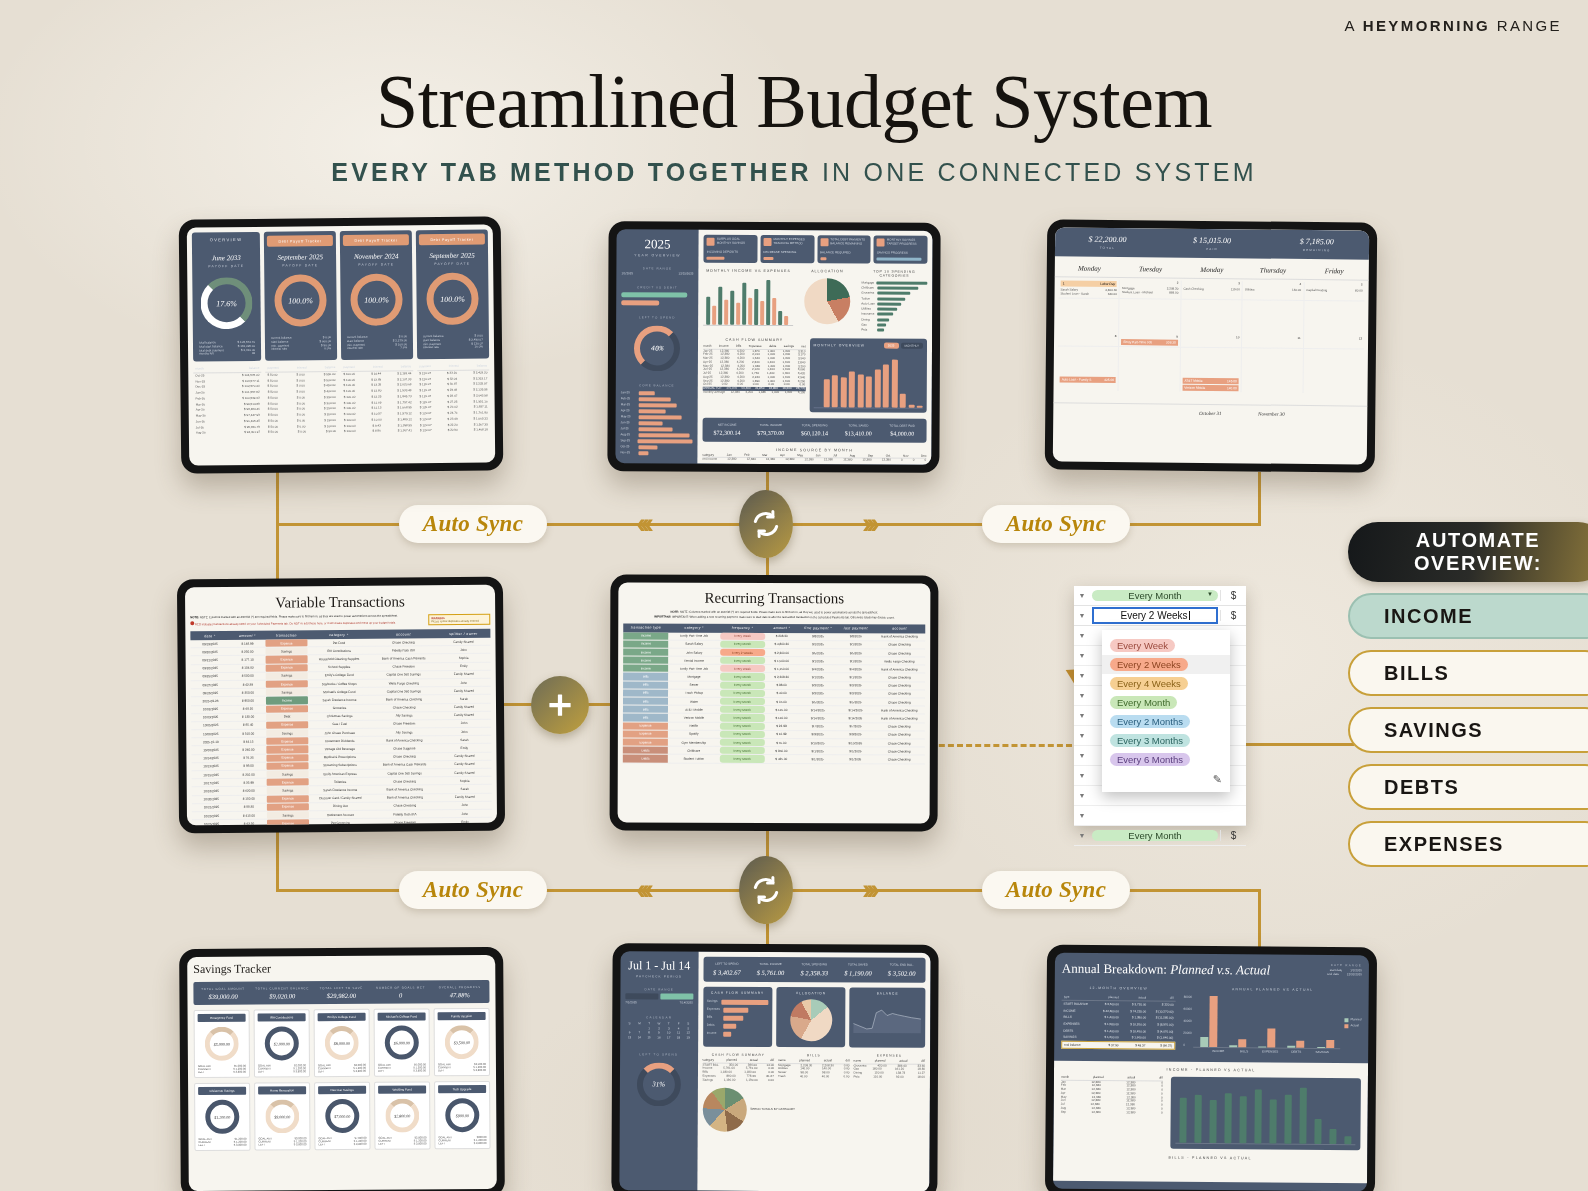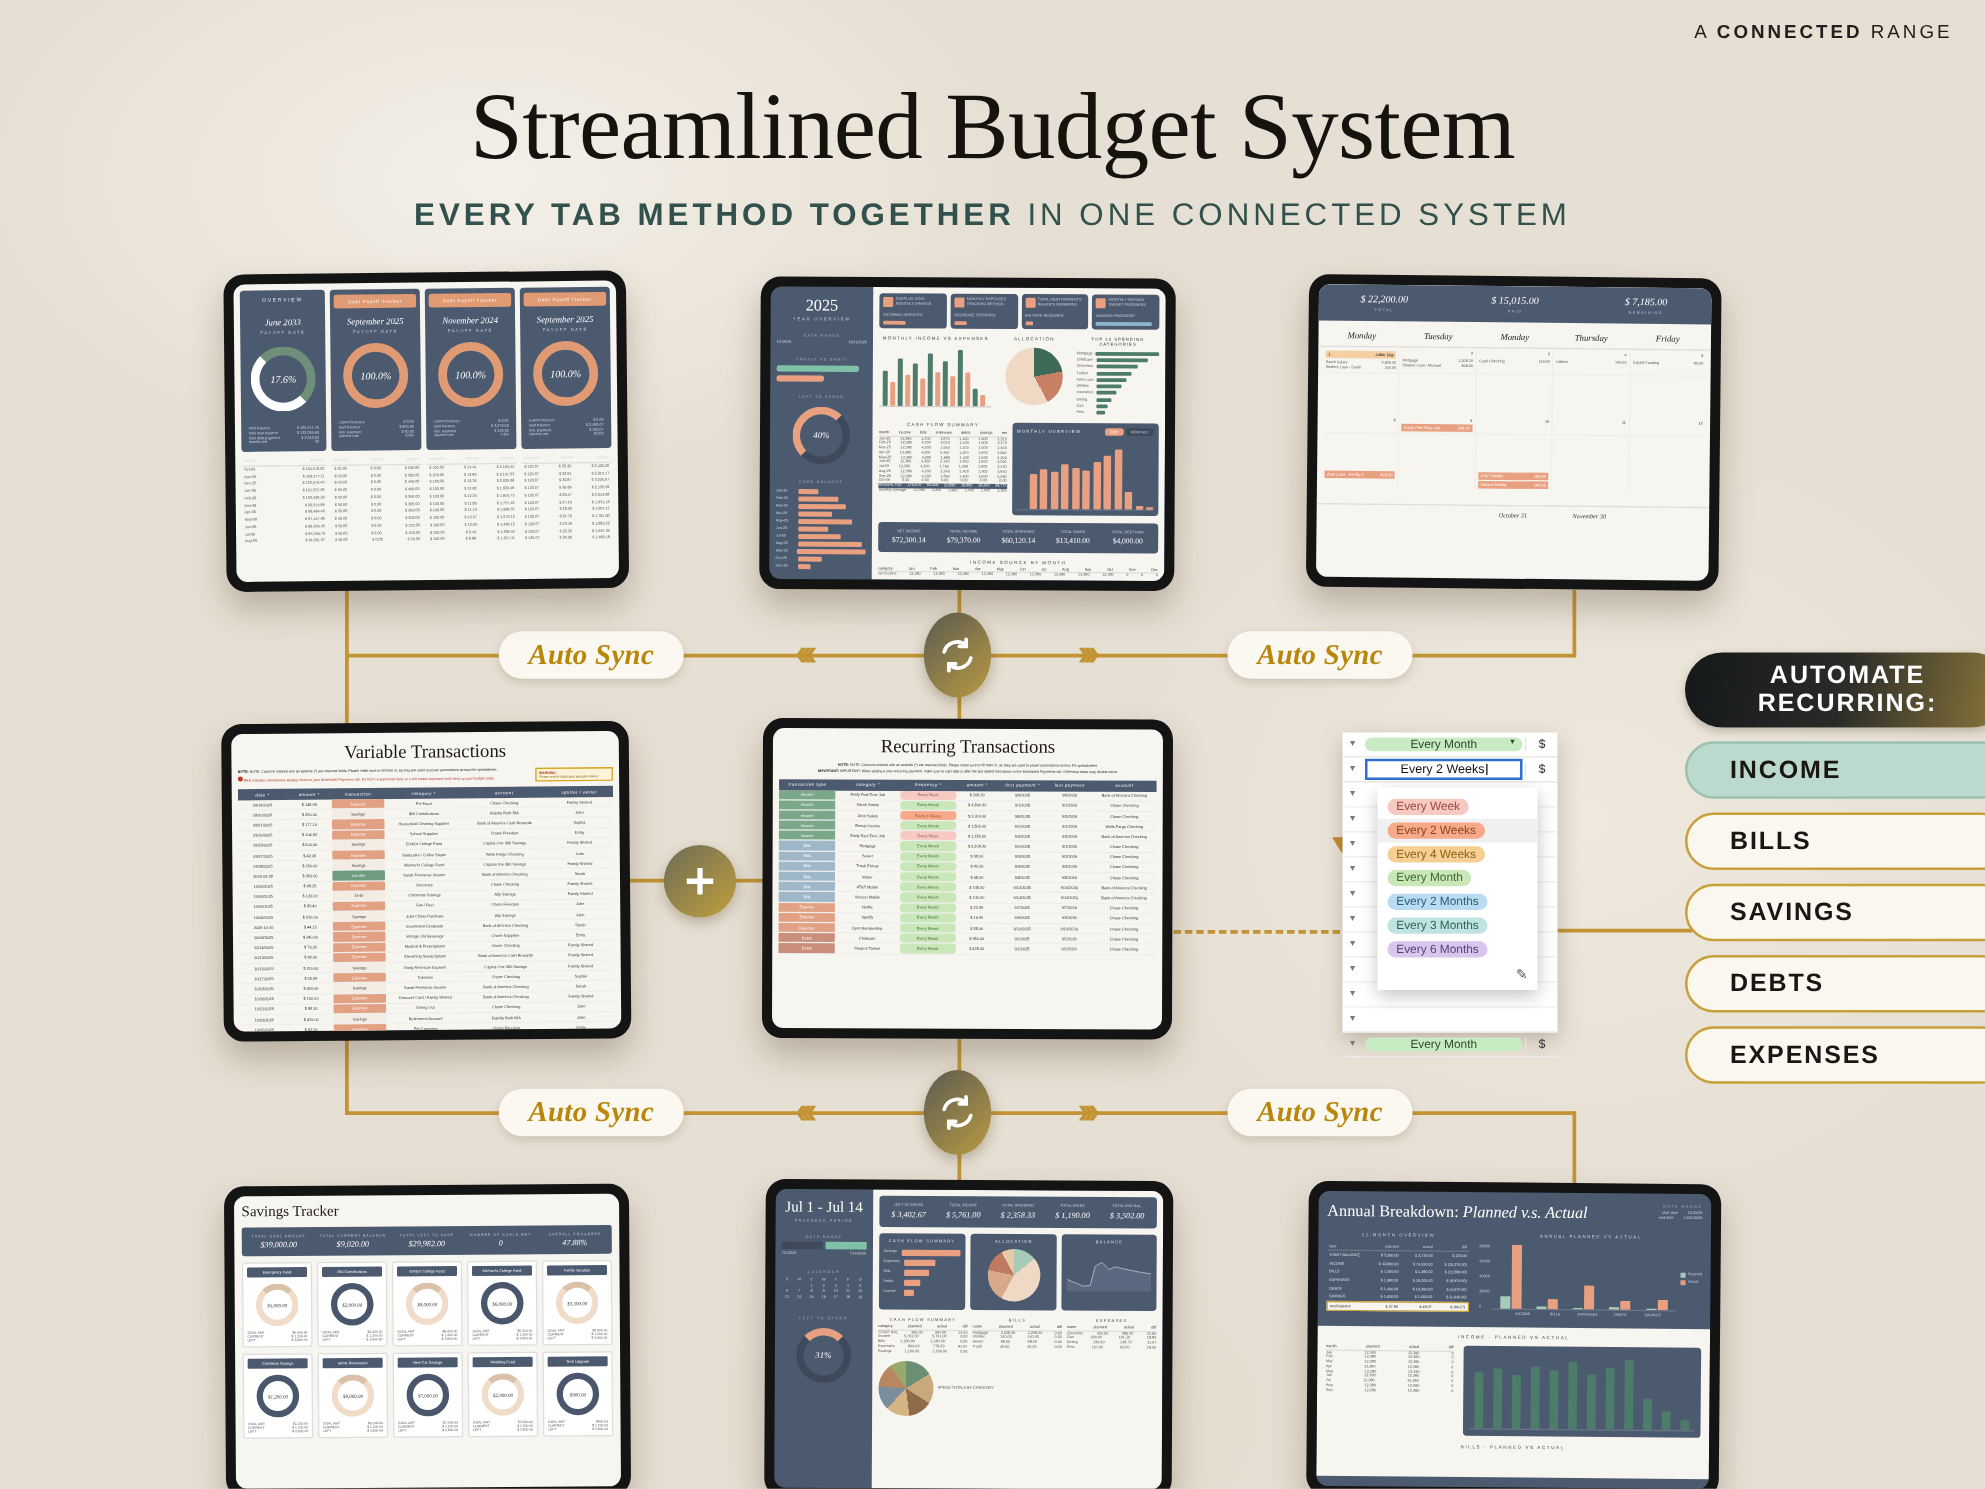--- a/index.html
+++ b/index.html
@@ -88,21 +88,21 @@
   .dash{position:absolute;height:0;border-top:3px dashed #c29434;}
   .dot{position:absolute;width:13px;height:13px;border-radius:50%;background:#c29434;}
   .tiny{font-size:3px;line-height:1.25;color:#cfd6e0;}
 </style>
 </head>
 <body>
 
 <div class="bg-wash"></div>
 
 <div class="brand">
-  <span>A </span><b>CONNECTED</b><span> RANGE</span>
+  <span>A </span><b>HEYMORNING</b><span> RANGE</span>
 </div>
 <div class="title">Streamlined Budget System</div>
 <div class="subtitle">
   <b>EVERY TAB METHOD TOGETHER</b><span class="light"> IN ONE CONNECTED SYSTEM</span>
 </div>
 
 <div class="line vline" style="left:276px;top:472px;height:54px;"></div>
 <div class="line hline" style="left:276px;top:523px;width:984px;"></div>
 <div class="line vline" style="left:1258px;top:472px;height:54px;"></div>
 <div class="line vline" style="left:766px;top:472px;height:200px;"></div>
@@ -518,21 +518,21 @@
       <div style="margin-top:9px;text-align:center;font-size:3px;letter-spacing:1px;color:#aab3c2;">DATE RANGE</div>
       <div class="tiny" style="display:flex;justify-content:space-between;margin-top:2px;">
           <span>1/1/2025</span>
           <span>12/31/2025</span>
         </div>
       <div style="margin-top:9px;text-align:center;font-size:3px;letter-spacing:1px;color:#aab3c2;">CREDIT VS DEBIT</div>
       <div style="margin-top:3px;height:5px;background:#7fc2a8;border-radius:2px;width:92%;"></div>
       <div style="margin-top:3px;height:5px;background:#e8a080;border-radius:2px;width:52%;"></div>
       <div style="margin-top:10px;text-align:center;font-size:3px;letter-spacing:1px;color:#aab3c2;">LEFT TO SPEND</div>
       <div style="margin:6px auto 0;width:46px;height:46px;border-radius:50%;border:6px solid #3e4a5c;border-top-color:#e8a080;border-left-color:#e8a080;display:flex;align-items:center;justify-content:center;">
-        <span style="font-family:Liberation Serif, serif;font-style:italic;font-size:7px;color:#fff;">40%</span>
+        <span style="font-family:Liberation Mono, monospace;font-style:italic;font-size:7px;color:#fff;">40%</span>
         </div>
       <div style="margin-top:12px;text-align:center;font-size:3px;letter-spacing:1px;color:#aab3c2;">CORE BALANCE</div>
       <div style="margin-top:4px;">
         <div style="display:flex;align-items:center;gap:2px;margin-bottom:2px;">
             <span class="tiny" style="width:16px;">Jan-25</span>
             <div class="bar" style="width:22%;height:4px;"></div>
           </div>
         <div style="display:flex;align-items:center;gap:2px;margin-bottom:2px;">
             <span class="tiny" style="width:16px;">Feb-25</span>
             <div class="bar" style="width:44%;height:4px;"></div>
@@ -2152,21 +2152,21 @@
         <div class="dd-opt"><i style="background: rgb(191, 227, 224); color: rgb(44, 100, 96);">Every 3 Months</i></div>
         <div class="dd-opt"><i style="background: rgb(216, 198, 236); color: rgb(90, 62, 125);">Every 6 Months</i></div>
       </div>
     <div class="dd-pencil">✎</div>
   </div>
 </div>
 
 <div class="rail">
   <div class="rail-head">
     <span>AUTOMATE</span>
-    <span>RECURRING:</span>
+    <span>OVERVIEW:</span>
   </div>
   <div id="rail-items">
       <div class="rail-item active">
         <span>INCOME</span>
       </div>
       <div class="rail-item">
         <span>BILLS</span>
       </div>
       <div class="rail-item">
         <span>SAVINGS</span>

